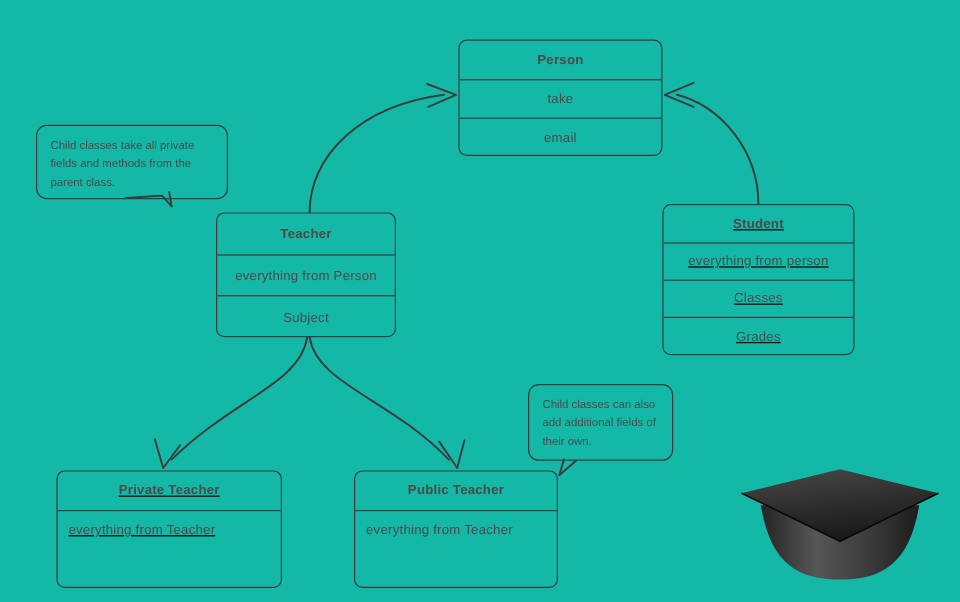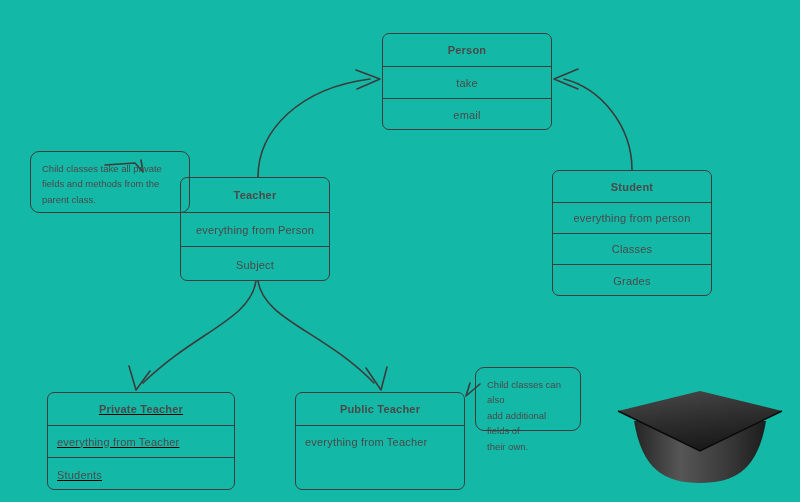--- a/index.html
+++ b/index.html
@@ -43,21 +43,20 @@
   .bubble {
     position: absolute;
     box-sizing: border-box;
     border: 1.6px solid #3c3c3c;
     border-radius: 9px;
     color: #4a4a4a;
     font-size: 9.5px;
     line-height: 1.62;
     padding: 9px 11px 8px 11px;
     background: transparent;
-    margin-top: 47px;
   }
   .bubble-text { display: block; white-space: pre-line; }
   .svg-layer {
     position: absolute;
     left: 0; top: 0;
     width: 800px; height: 502px;
     pointer-events: none;
   }
   .cap-wrap {
     position: absolute;
@@ -98,45 +97,44 @@
     <div class="uml-row" style="height:32px;">take</div>
     <div class="uml-row" style="height:32px;">email</div>
   </div>
 
   <div class="uml-box" style="left:180px; top:177px; width:150px; height:104px;">
     <div class="uml-row title" style="height:35px;text-align:right;">Teacher</div>
     <div class="uml-row" style="height:34px;">everything from Person</div>
     <div class="uml-row" style="height:35px;">Subject</div>
   </div>
 
-  <div class="uml-box" style="left:552px; top:170px; width:160px; height:126px;">
+  <div class="uml-box" style="left:552px; top:170px; width:160px; height:126px;text-decoration:underline;">
     <div class="uml-row title" style="height:32px;">Student</div>
     <div class="uml-row" style="height:31px;">everything from person</div>
     <div class="uml-row" style="height:31px;">Classes</div>
     <div class="uml-row" style="height:32px;">Grades</div>
   </div>
 
   <div class="uml-box" style="left:47px; top:392px; width:188px; height:98px;text-decoration:underline;">
     <div class="uml-row title" style="height:33px;">Private Teacher</div>
     <div class="uml-row left" style="height:32px;">everything from Teacher</div>
-    <div class="uml-row left" style="height:33px;">Students</div>
   </div>
 
   <div class="uml-box" style="left:295px; top:392px; width:170px; height:98px;">
     <div class="uml-row title" style="height:33px;">Public Teacher</div>
     <div class="uml-row left" style="height:32px;">everything from Teacher</div>
   </div>
 
   <div class="bubble" style="left:30px; top:104px; width:160px; height:62px;">
     <span class="bubble-text">Child classes take all private
 fields and methods from the
 parent class.</span>
   </div>
 
-  <div class="bubble" style="left:475px; top:320px; width:106px; height:64px;">
+  <div class="bubble" style="left:440px; top:320px; width:121px; height:64px;">
     <span class="bubble-text">Child classes can also
 add additional fields of
 their own.</span>
   </div>
 
   <div class="cap-wrap">
     <svg width="175" height="110" viewBox="0 0 175 110" xmlns="http://www.w3.org/2000/svg">
       <defs>
         <linearGradient id="capTopG" x1="0" y1="0" x2="0.3" y2="1">
           <stop offset="0%" stop-color="#4a4a4a"></stop>

